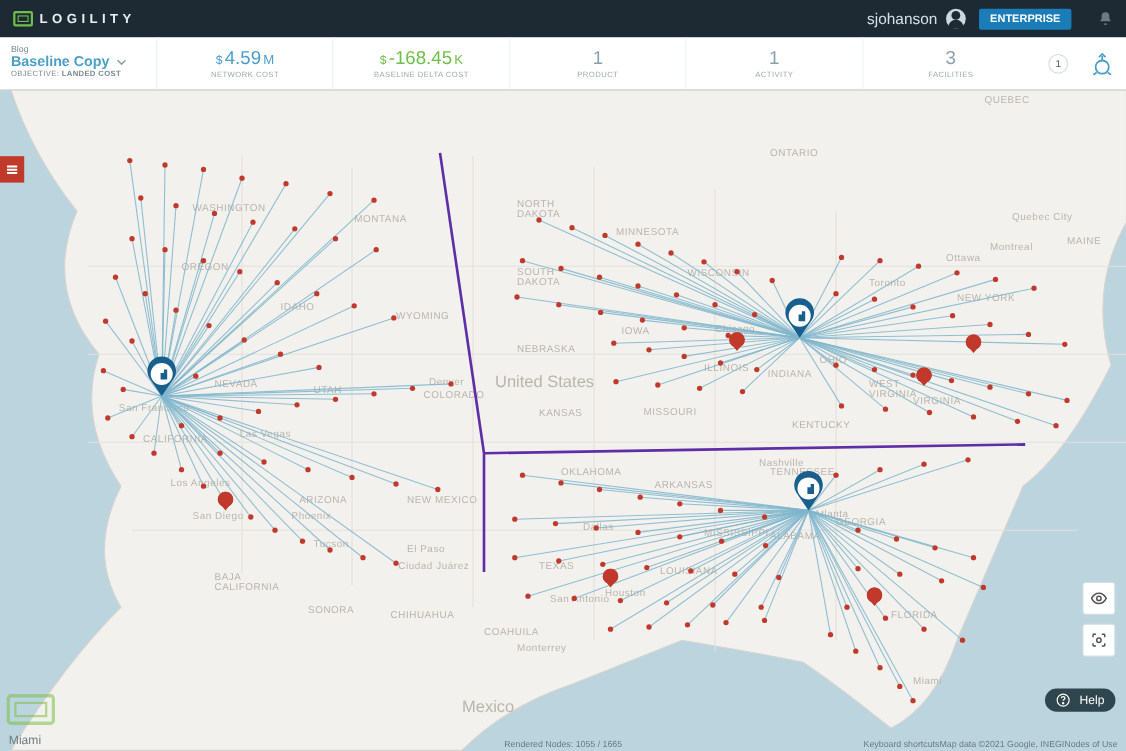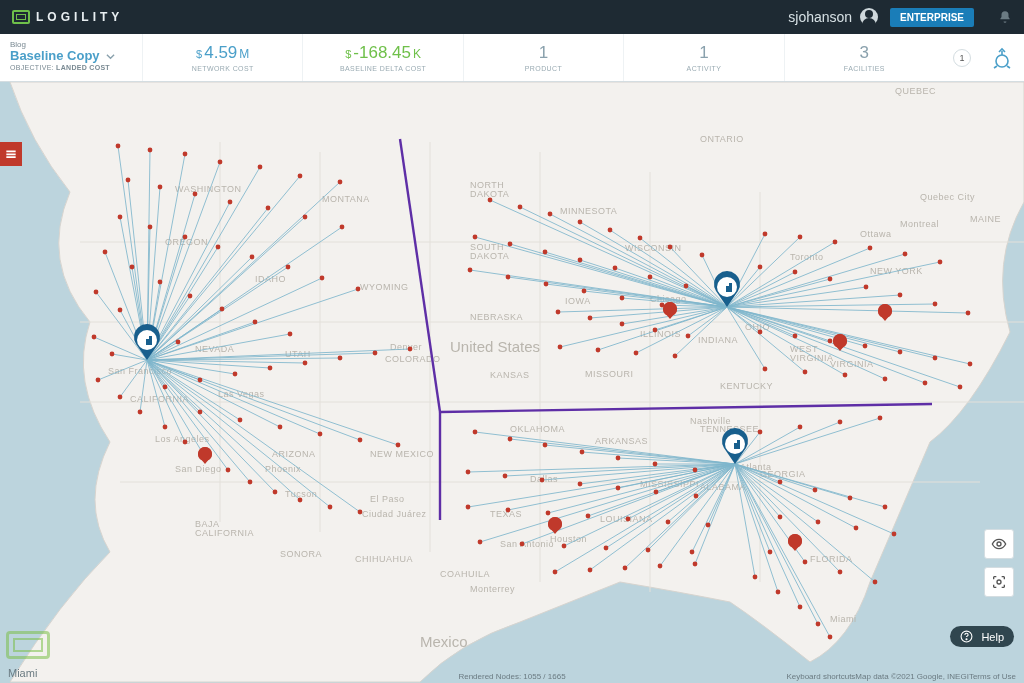--- a/index.html
+++ b/index.html
@@ -635,15 +635,15 @@
       </svg>
     <span>Help</span>
   </div>
 
   <div class="watermark"></div>
   <div class="google-mark">Miami</div>
   <div class="rendered">Rendered Nodes: 1055 / 1665</div>
   <div class="map-attrib">
     <span>Keyboard shortcuts</span>
     <span>Map data ©2021 Google, INEGI</span>
-    <span>Terms of Use</span>
+    <span>Nodes of Use</span>
   </div>
 </div>
 
 </body></html>

